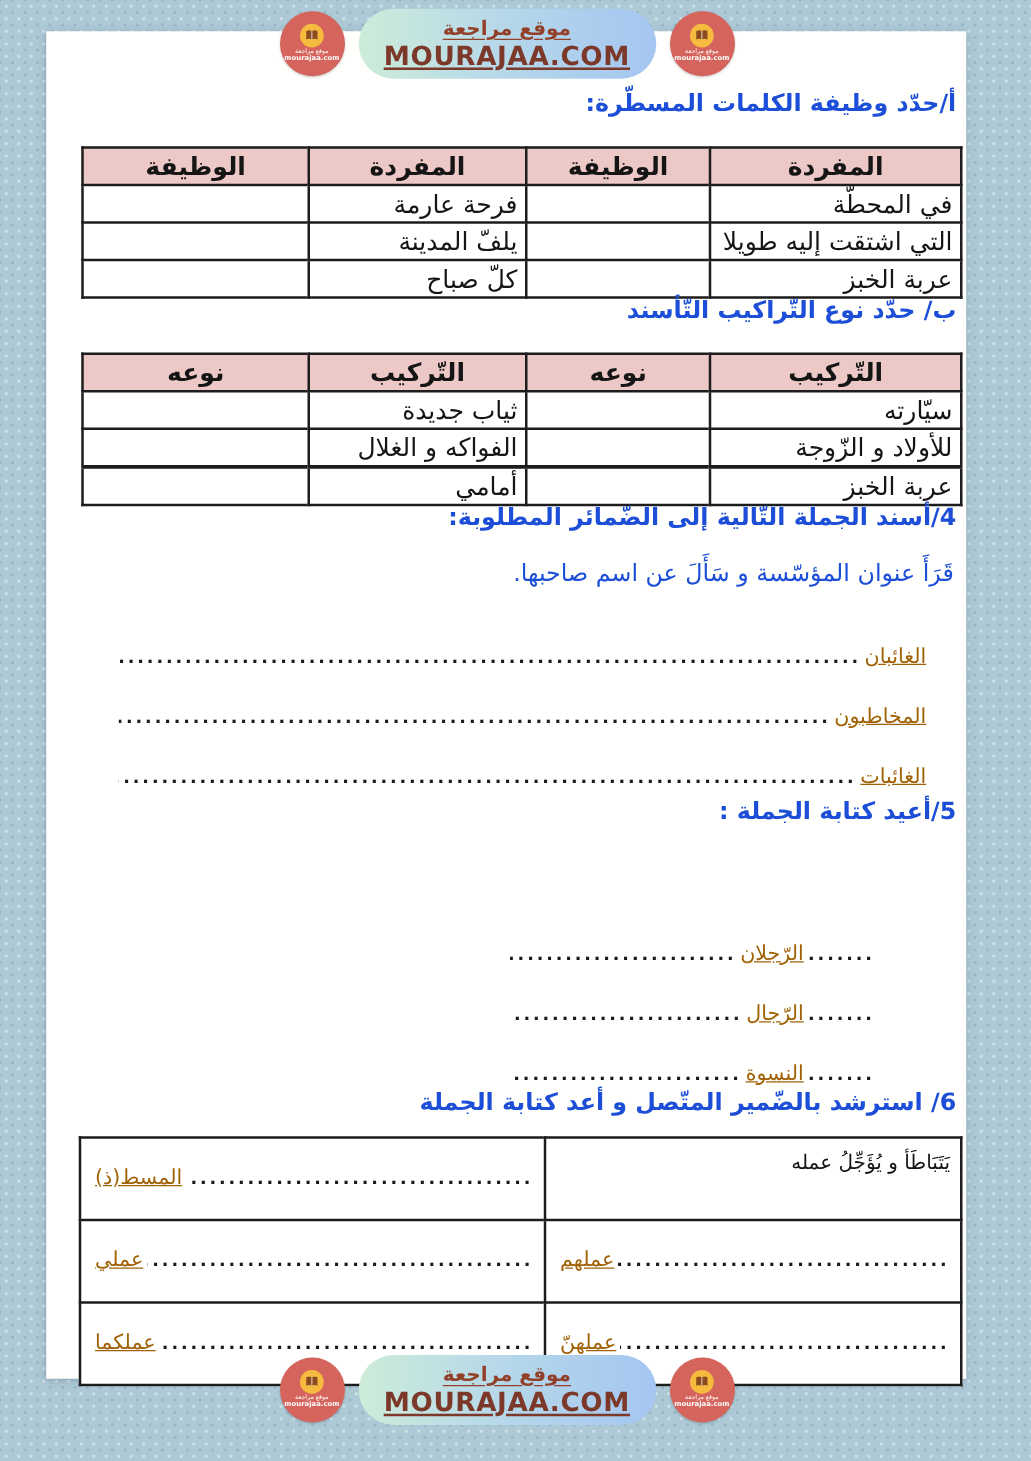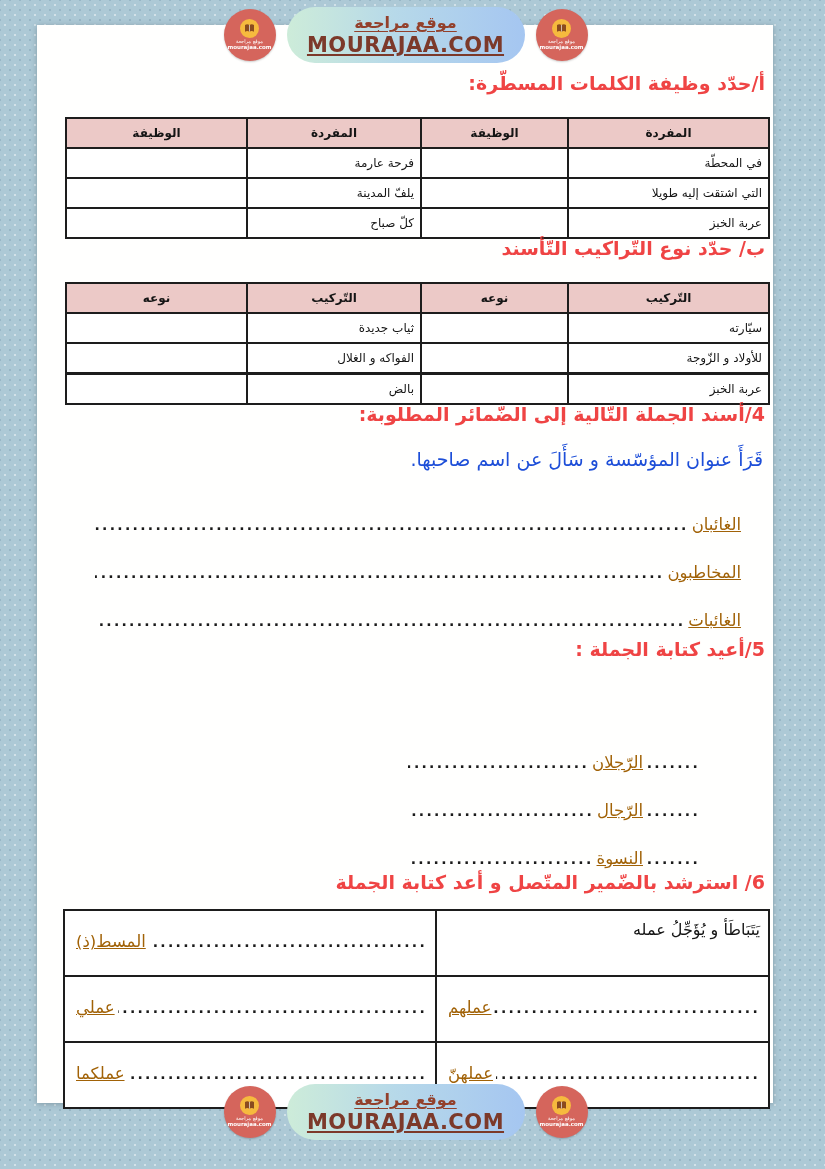--- a/index.html
+++ b/index.html
@@ -25,26 +25,26 @@
     background:linear-gradient(90deg,#cdecd9 0%,#b7d9e9 45%,#a5c6f1 100%);}
   .pill .ar{font-size:16px;font-weight:bold;color:#93402b;text-decoration:underline;text-underline-offset:3px;line-height:1.25;direction:rtl;}
   .pill .en{font-size:21px;font-weight:bold;color:#7c392a;text-decoration:underline;letter-spacing:.5px;line-height:1.15;}
   .logo{width:52px;height:52px;border-radius:50%;background:#d5655c;display:flex;flex-direction:column;
     align-items:center;justify-content:center;gap:1px;box-shadow:0 1px 2px rgba(0,0,0,.2);}
   .logo .ic{width:19px;height:19px;border-radius:50%;background:#f6ba3e;display:flex;align-items:center;justify-content:center;}
   .logo .t1{font-size:5px;color:#fff;line-height:1;direction:rtl;}
   .logo .t2{font-size:5.5px;color:#fff;line-height:1;font-weight:bold;}
 
   
-  .hd{position:absolute;right:8px;margin:0;font-size:19px;font-weight:bold;color:#ef4444;line-height:1.3;}
+  .hd{position:absolute;right:8px;margin:0;font-size:19px;font-weight:bold;color:#1d4ed8;line-height:1.3;}
   .sent{position:absolute;font-size:19px;color:#1d4ed8;line-height:1.3;}
 
   
   .tbl{position:absolute;border-collapse:collapse;table-layout:fixed;direction:rtl;background:#fff;}
-  .tbl th,.tbl td{border:2px solid #1d1d1d;height:28px;font-size:12px;padding:0 6px;color:#151515;}
+  .tbl th,.tbl td{border:2px solid #1d1d1d;height:28px;font-size:20px;padding:0 6px;color:#151515;}
   .tbl th{background:#ecc9c7;font-weight:bold;text-align:center;}
   .tbl td{text-align:right;}
   .tbl tr.thick td{border-bottom-width:3px;}
 
   .t-six{border-collapse:collapse;position:absolute;table-layout:fixed;direction:rtl;background:#fff;}
   .t-six td{border:2px solid #1d1d1d;height:55px;vertical-align:top;padding:9px 8px 0 8px;font-size:16px;color:#151515;text-align:right;}
 
   
   .dots{overflow:hidden;white-space:nowrap;font-size:14px;font-weight:bold;letter-spacing:2.3px;color:#1a1a1a;}
   .grow{flex:1;min-width:0;}
@@ -123,21 +123,21 @@
       </tr>
       <tr class="thick">
         <td>للأولاد و الزّوجة</td>
         <td></td>
         <td>الفواكه و الغلال</td>
         <td></td>
       </tr>
       <tr>
         <td>عربة الخبز</td>
         <td></td>
-        <td>بالض</td>
+        <td>أمامي</td>
         <td></td>
       </tr>
     </tbody>
       </table>
 
     <h2 class="hd" style="top:377px">4/أسند الجملة التّالية إلى الضّمائر المطلوبة:</h2>
     <div class="sent" style="top:422px;right:10px">قَرَأَ عنوان المؤسّسة و سَأَلَ عن اسم صاحبها.</div>
 
     <div class="pline" style="top:478px">
       <span class="w">الغائبان</span>

